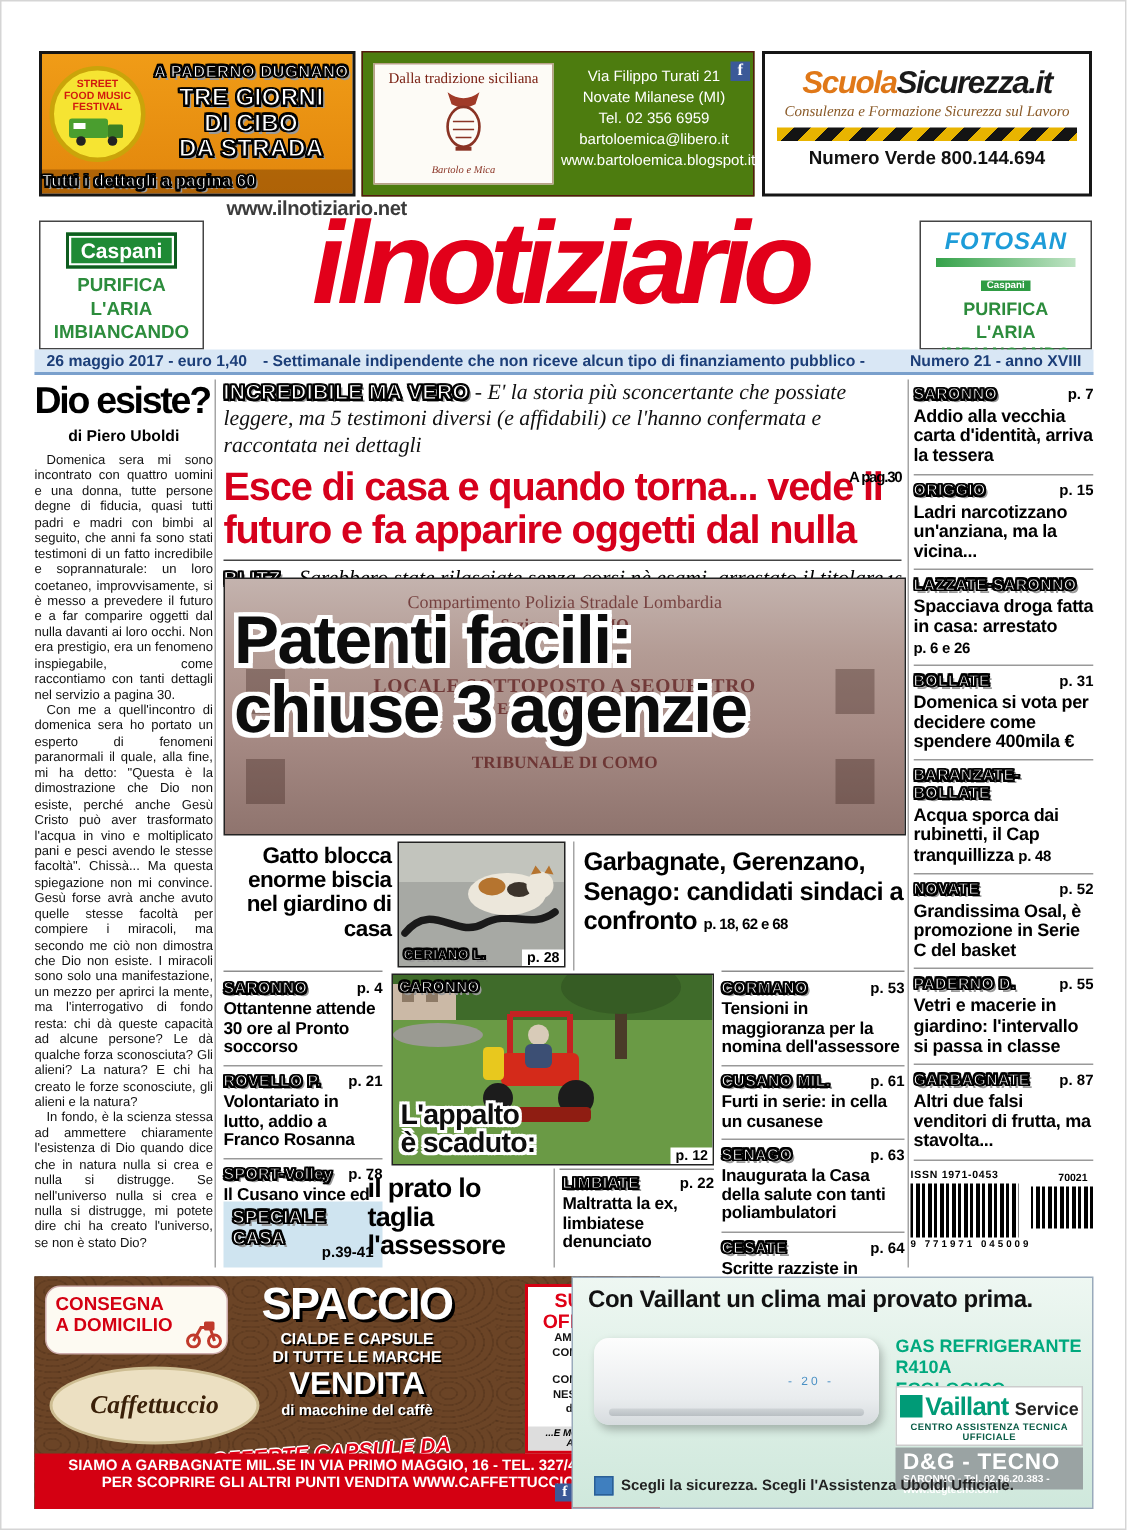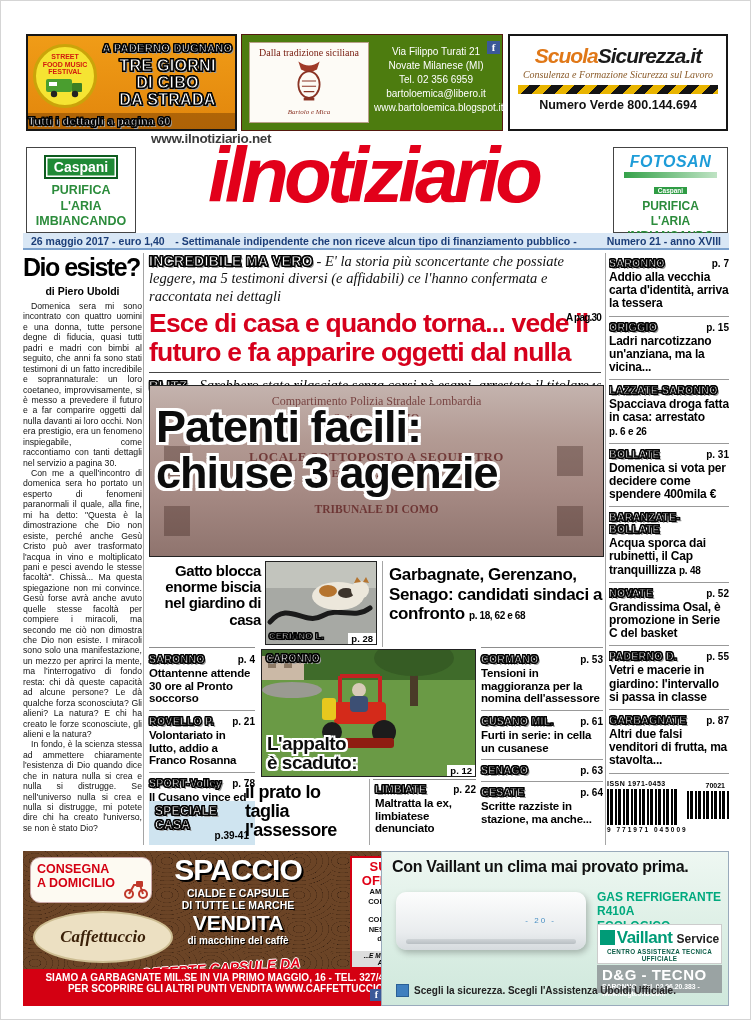--- a/index.html
+++ b/index.html
@@ -456,20 +456,21 @@
           <span class="stk">CUSANO MIL.</span>
           <span class="pageref">p. 61</span>
         </div>
       <div class="brief-text">Furti in serie: in cella un cusanese</div>
     </div>
     <div class="brief">
       <div class="brief-head">
           <span class="stk">SENAGO</span>
           <span class="pageref">p. 63</span>
         </div>
+      <div class="brief-text">Inaugurata la Casa della salute con tanti poliambulatori</div>
     </div>
     <div class="brief">
       <div class="brief-head">
           <span class="stk">CESATE</span>
           <span class="pageref">p. 64</span>
         </div>
       <div class="brief-text">Scritte razziste in stazione, ma anche...</div>
     </div>
   </div>
 

